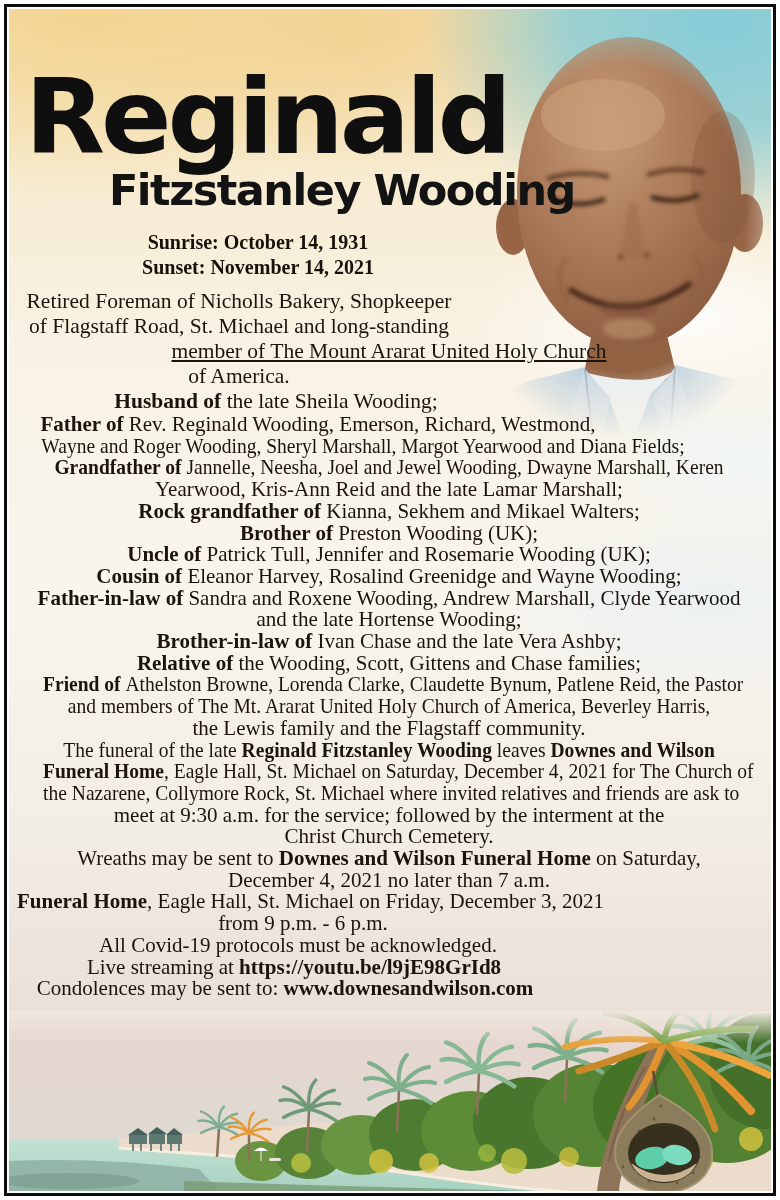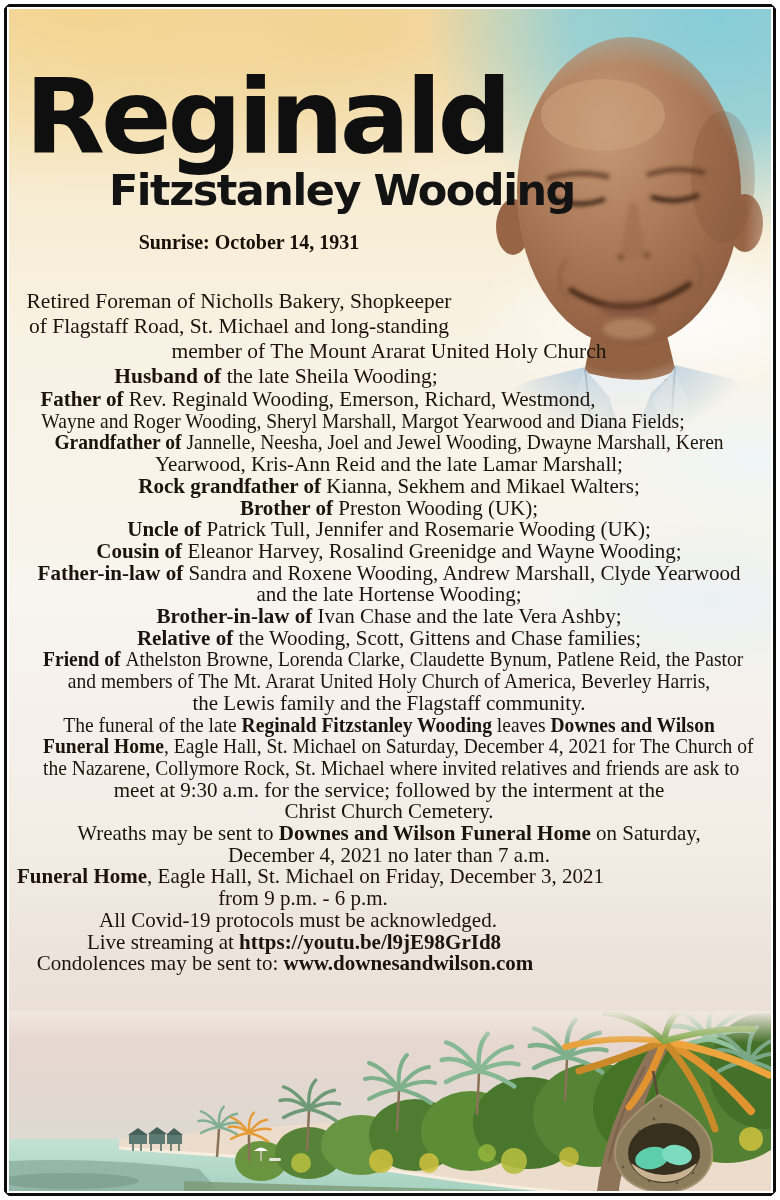--- a/index.html
+++ b/index.html
@@ -1,33 +1,33 @@
 <!DOCTYPE html>
 <html><head>
 <meta charset="utf-8">
 <style>
   html,body{margin:0;padding:0;background:#fff;}
-  .page{position:relative;width:780px;height:1200px;background:#ffffff;font-family:"Liberation Serif",serif;overflow:hidden;border-radius:21px;}
+  .page{position:relative;width:780px;height:1200px;background:#ffffff;font-family:"Liberation Serif",serif;overflow:hidden;}
   .frame{position:absolute;inset:4px;border:3px solid #0d0d0d;background:#ffffff;}
   .inner{position:absolute;inset:2px;overflow:hidden;
     background:
       radial-gradient(ellipse 300px 130px at 88% 26%, rgba(255,255,255,.85), rgba(255,255,255,0) 70%),
       radial-gradient(ellipse 280px 120px at 98% 38%, rgba(238,246,250,.8), rgba(238,246,250,0) 70%),
       radial-gradient(ellipse 320px 140px at 92% 50%, rgba(224,237,246,.55), rgba(224,237,246,0) 72%),
       radial-gradient(ellipse 430px 320px at 93% 1%, #86ccd8 0%, rgba(134,204,216,.8) 34%, rgba(134,204,216,0) 68%),
       radial-gradient(ellipse 520px 270px at 10% 0%, rgba(243,211,142,.95), rgba(243,211,142,0) 70%),
       radial-gradient(ellipse 420px 200px at 45% 2%, rgba(240,206,140,.8), rgba(240,206,140,0) 72%),
       linear-gradient(180deg,#f4e2b4 0%,#f7ebcf 13%,#f8f2e4 28%,#f8f5ee 50%,#f2ede5 70%,#ebe2da 82%,#e6d7d0 100%);
   }
   
   .t1{position:absolute;left:16px;top:56px;font-family:"DejaVu Sans","Liberation Sans",sans-serif;
       font-weight:800;font-size:104px;line-height:1;letter-spacing:-4px;color:#0f0f0f;white-space:nowrap;}
   .t2{position:absolute;left:100px;top:160px;font-family:"DejaVu Sans","Liberation Sans",sans-serif;
       font-weight:800;font-size:43px;line-height:1;letter-spacing:-1.5px;color:#131313;white-space:nowrap;}
-  .dates{position:absolute;left:7px;top:221px;width:466px;text-align:center;
+  .dates{position:absolute;left:16px;top:221px;width:466px;text-align:center;
       font-weight:bold;font-size:20px;line-height:25px;color:#181009;}
   
   .obit{position:absolute;left:8px;right:10px;top:280px;color:#1c140c;}
   .line{text-align:center;white-space:nowrap;}
   .line.a{font-size:21.5px;line-height:25px;}
   .line.b{font-size:21px;line-height:21.7px;}
   .line.w{transform:scaleX(0.93);}
   .line .bold{font-weight:bold;}
   
   .portrait{position:absolute;top:18px;right:0;width:338px;height:478px;
@@ -97,26 +97,28 @@
             </g>
           </g>
           <ellipse cx="196" cy="470" rx="200" ry="62" fill="#f3f5f3" opacity=".85" filter="url(#bl)"></ellipse>
         </svg>
       </div>
 
       <div class="t1">Reginald</div>
       <div class="t2">Fitzstanley Wooding</div>
       <div class="dates">
         <div>Sunrise: October 14, 1931</div>
+        <div>Sunset: November 14, 2021</div>
       </div>
 
       <div class="obit" id="obit-lines">
           <div class="line a" style="margin-right: 300px;"><span>Retired Foreman of Nicholls Bakery, Shopkeeper</span></div>
           <div class="line a" style="margin-right: 300px;"><span>of Flagstaff Road, St. Michael and long-standing</span></div>
-          <div class="line a" style=""><span>member of The Mount Ararat United Holy Church</span></div>
+          <div class="line a" style=" text-decoration: underline;"><span>member of The Mount Ararat United Holy Church</span></div>
+          <div class="line a" style="margin-right: 300px;"><span>of America.</span></div>
           <div class="line a" style="margin-right: 226px;"><span class="bold">Husband of </span><span>the late Sheila Wooding;</span></div>
           <div class="line b" style="margin-right: 142px;"><span class="bold">Father of </span><span>Rev. Reginald Wooding, Emerson, Richard, Westmond,</span></div>
           <div class="line b w" style="margin-right: 52px;"><span>Wayne and Roger Wooding, Sheryl Marshall, Margot Yearwood and Diana Fields;</span></div>
           <div class="line b w"><span class="bold">Grandfather of </span><span>Jannelle, Neesha, Joel and Jewel Wooding, Dwayne Marshall, Keren</span></div>
           <div class="line b"><span>Yearwood, Kris-Ann Reid and the late Lamar Marshall;</span></div>
           <div class="line b"><span class="bold">Rock grandfather of </span><span>Kianna, Sekhem and Mikael Walters;</span></div>
           <div class="line b"><span class="bold">Brother of </span><span>Preston Wooding (UK);</span></div>
           <div class="line b"><span class="bold">Uncle of </span><span>Patrick Tull, Jennifer and Rosemarie Wooding (UK);</span></div>
           <div class="line b"><span class="bold">Cousin of </span><span>Eleanor Harvey, Rosalind Greenidge and Wayne Wooding;</span></div>
           <div class="line b"><span class="bold">Father-in-law of </span><span>Sandra and Roxene Wooding, Andrew Marshall, Clyde Yearwood</span></div>

